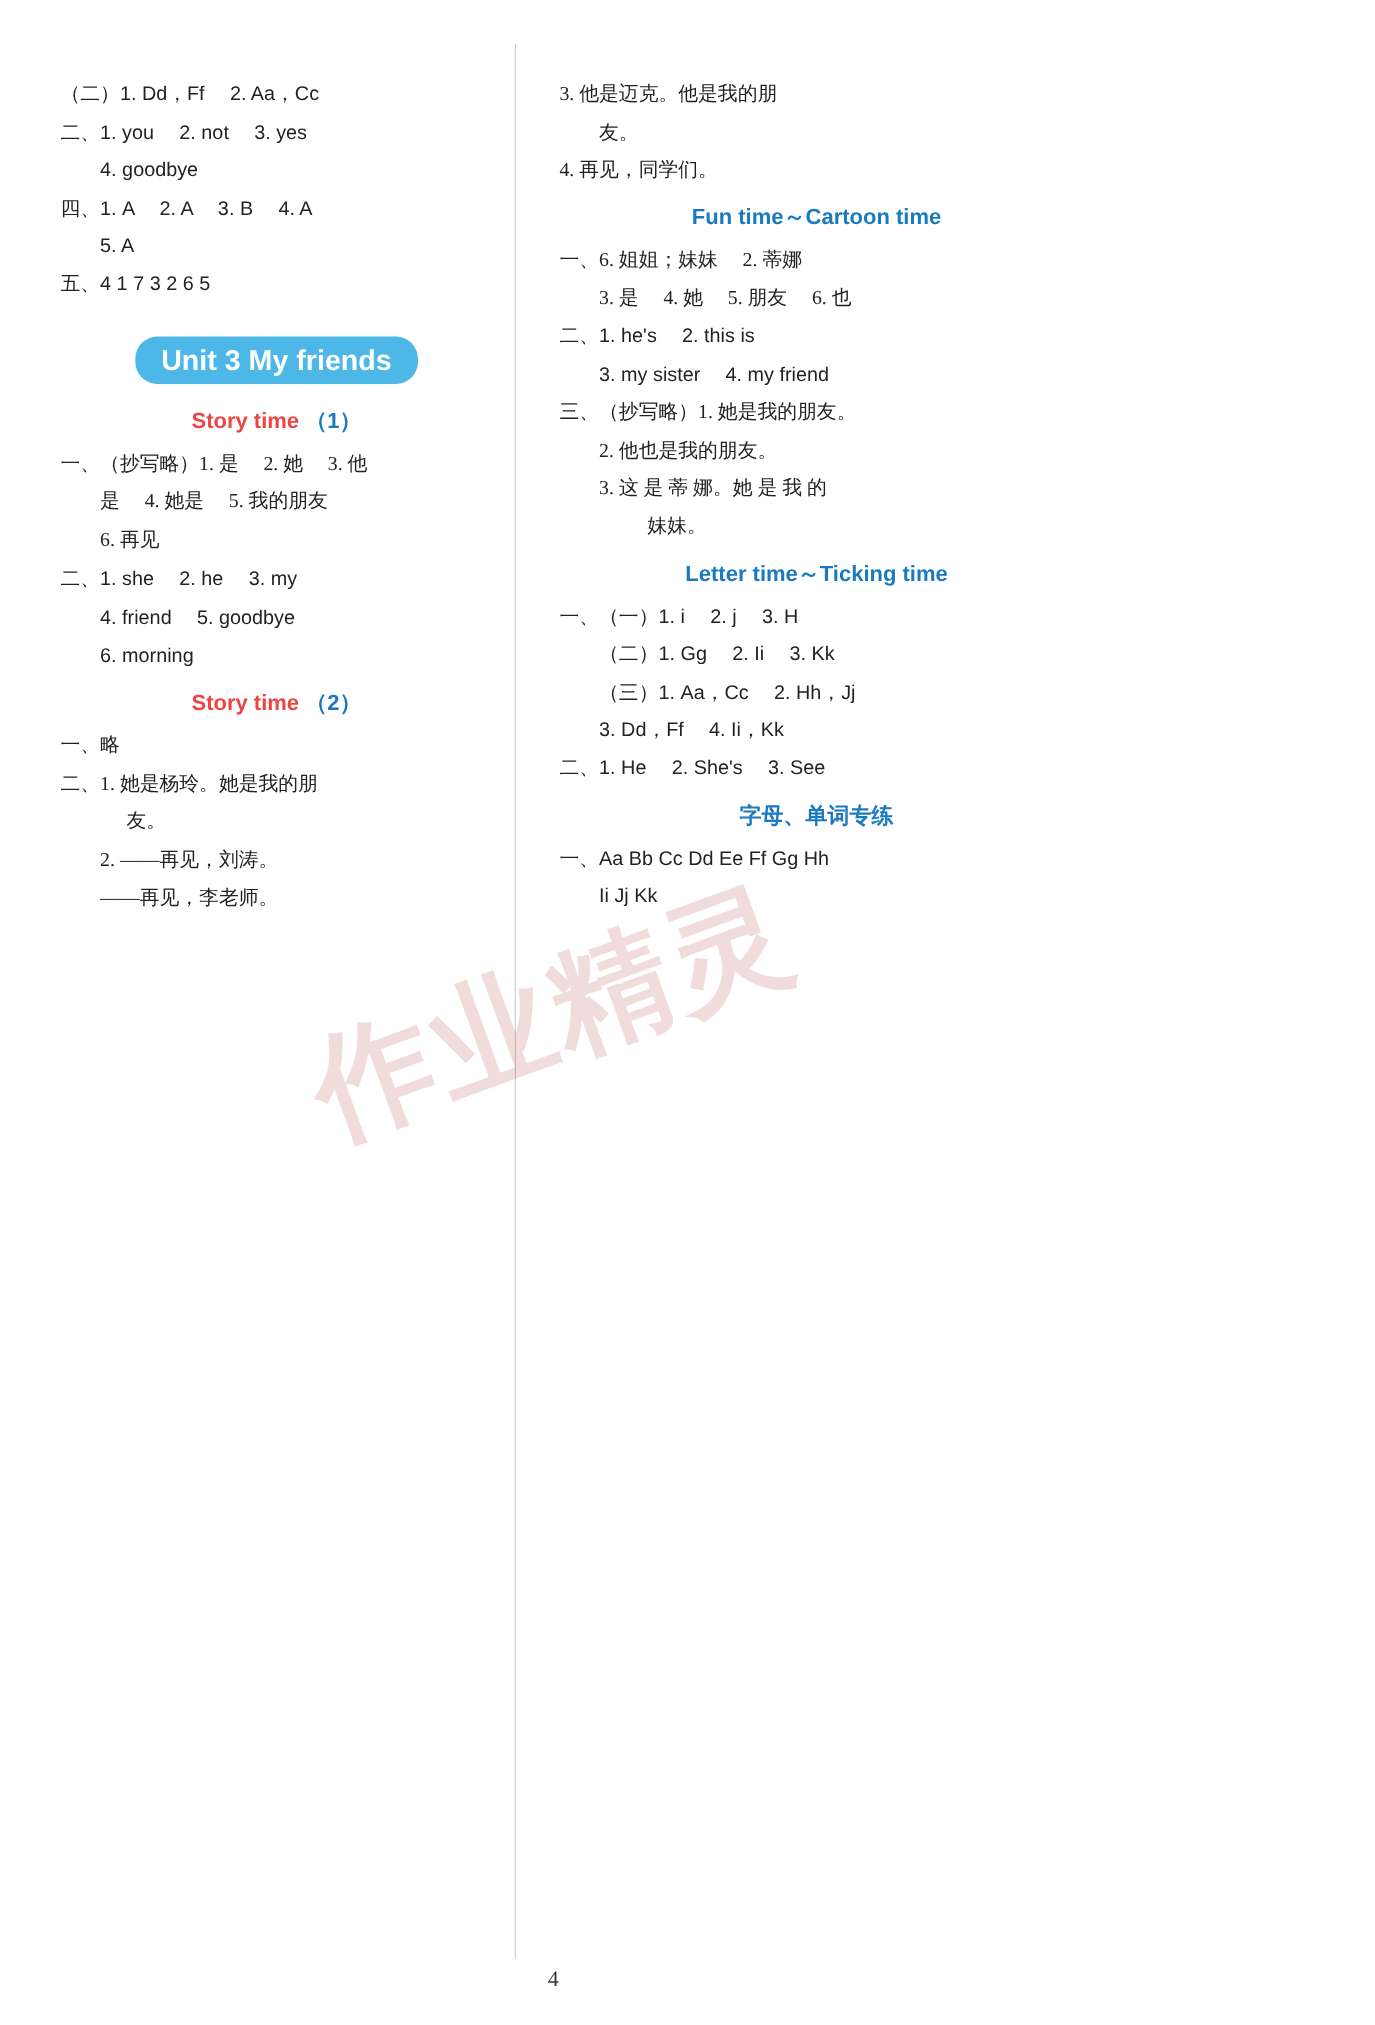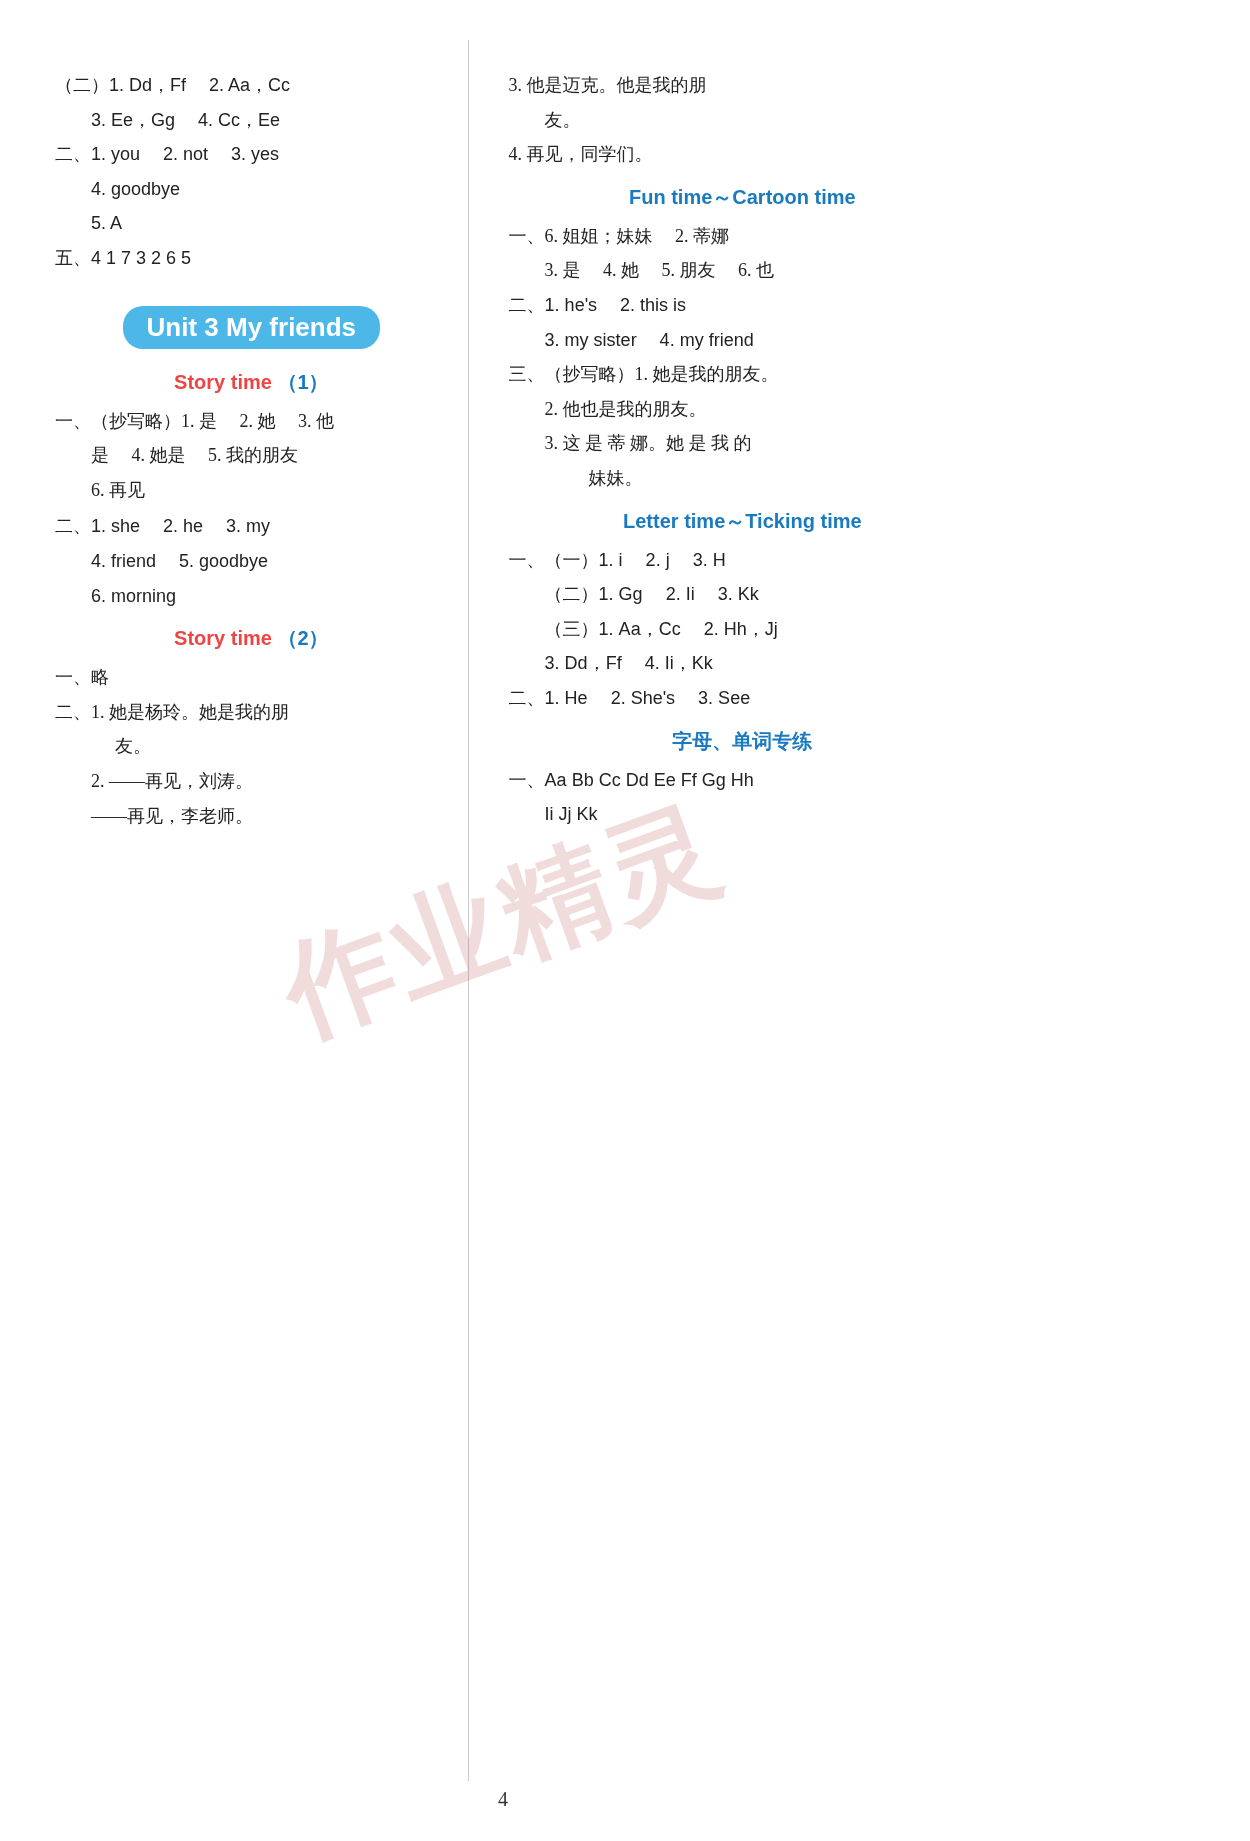--- a/index.html
+++ b/index.html
@@ -118,23 +118,23 @@
   </style>
 </head>
 <body>
 
 <div class="page">
 
   <div class="col-left">
 
     <div class="section">
       <div class="item en">（二）1. Dd，Ff　 2. Aa，Cc</div>
-      <div class="item-indent en">3. Ee，Gg　 4. Cc，Ee</div>
       <div class="item en">二、1. you　 2. not　 3. yes</div>
       <div class="item-indent en">4. goodbye</div>
+      <div class="item en">四、1. A　 2. A　 3. B　 4. A</div>
       <div class="item-indent en">5. A</div>
       <div class="item en">五、4 1 7 3 2 6 5</div>
     </div>
 
     <div class="unit-badge-wrapper">
       <span class="unit-badge">Unit 3  My friends</span>
     </div>
 
     <div class="section">
       <div class="story-time-title">

